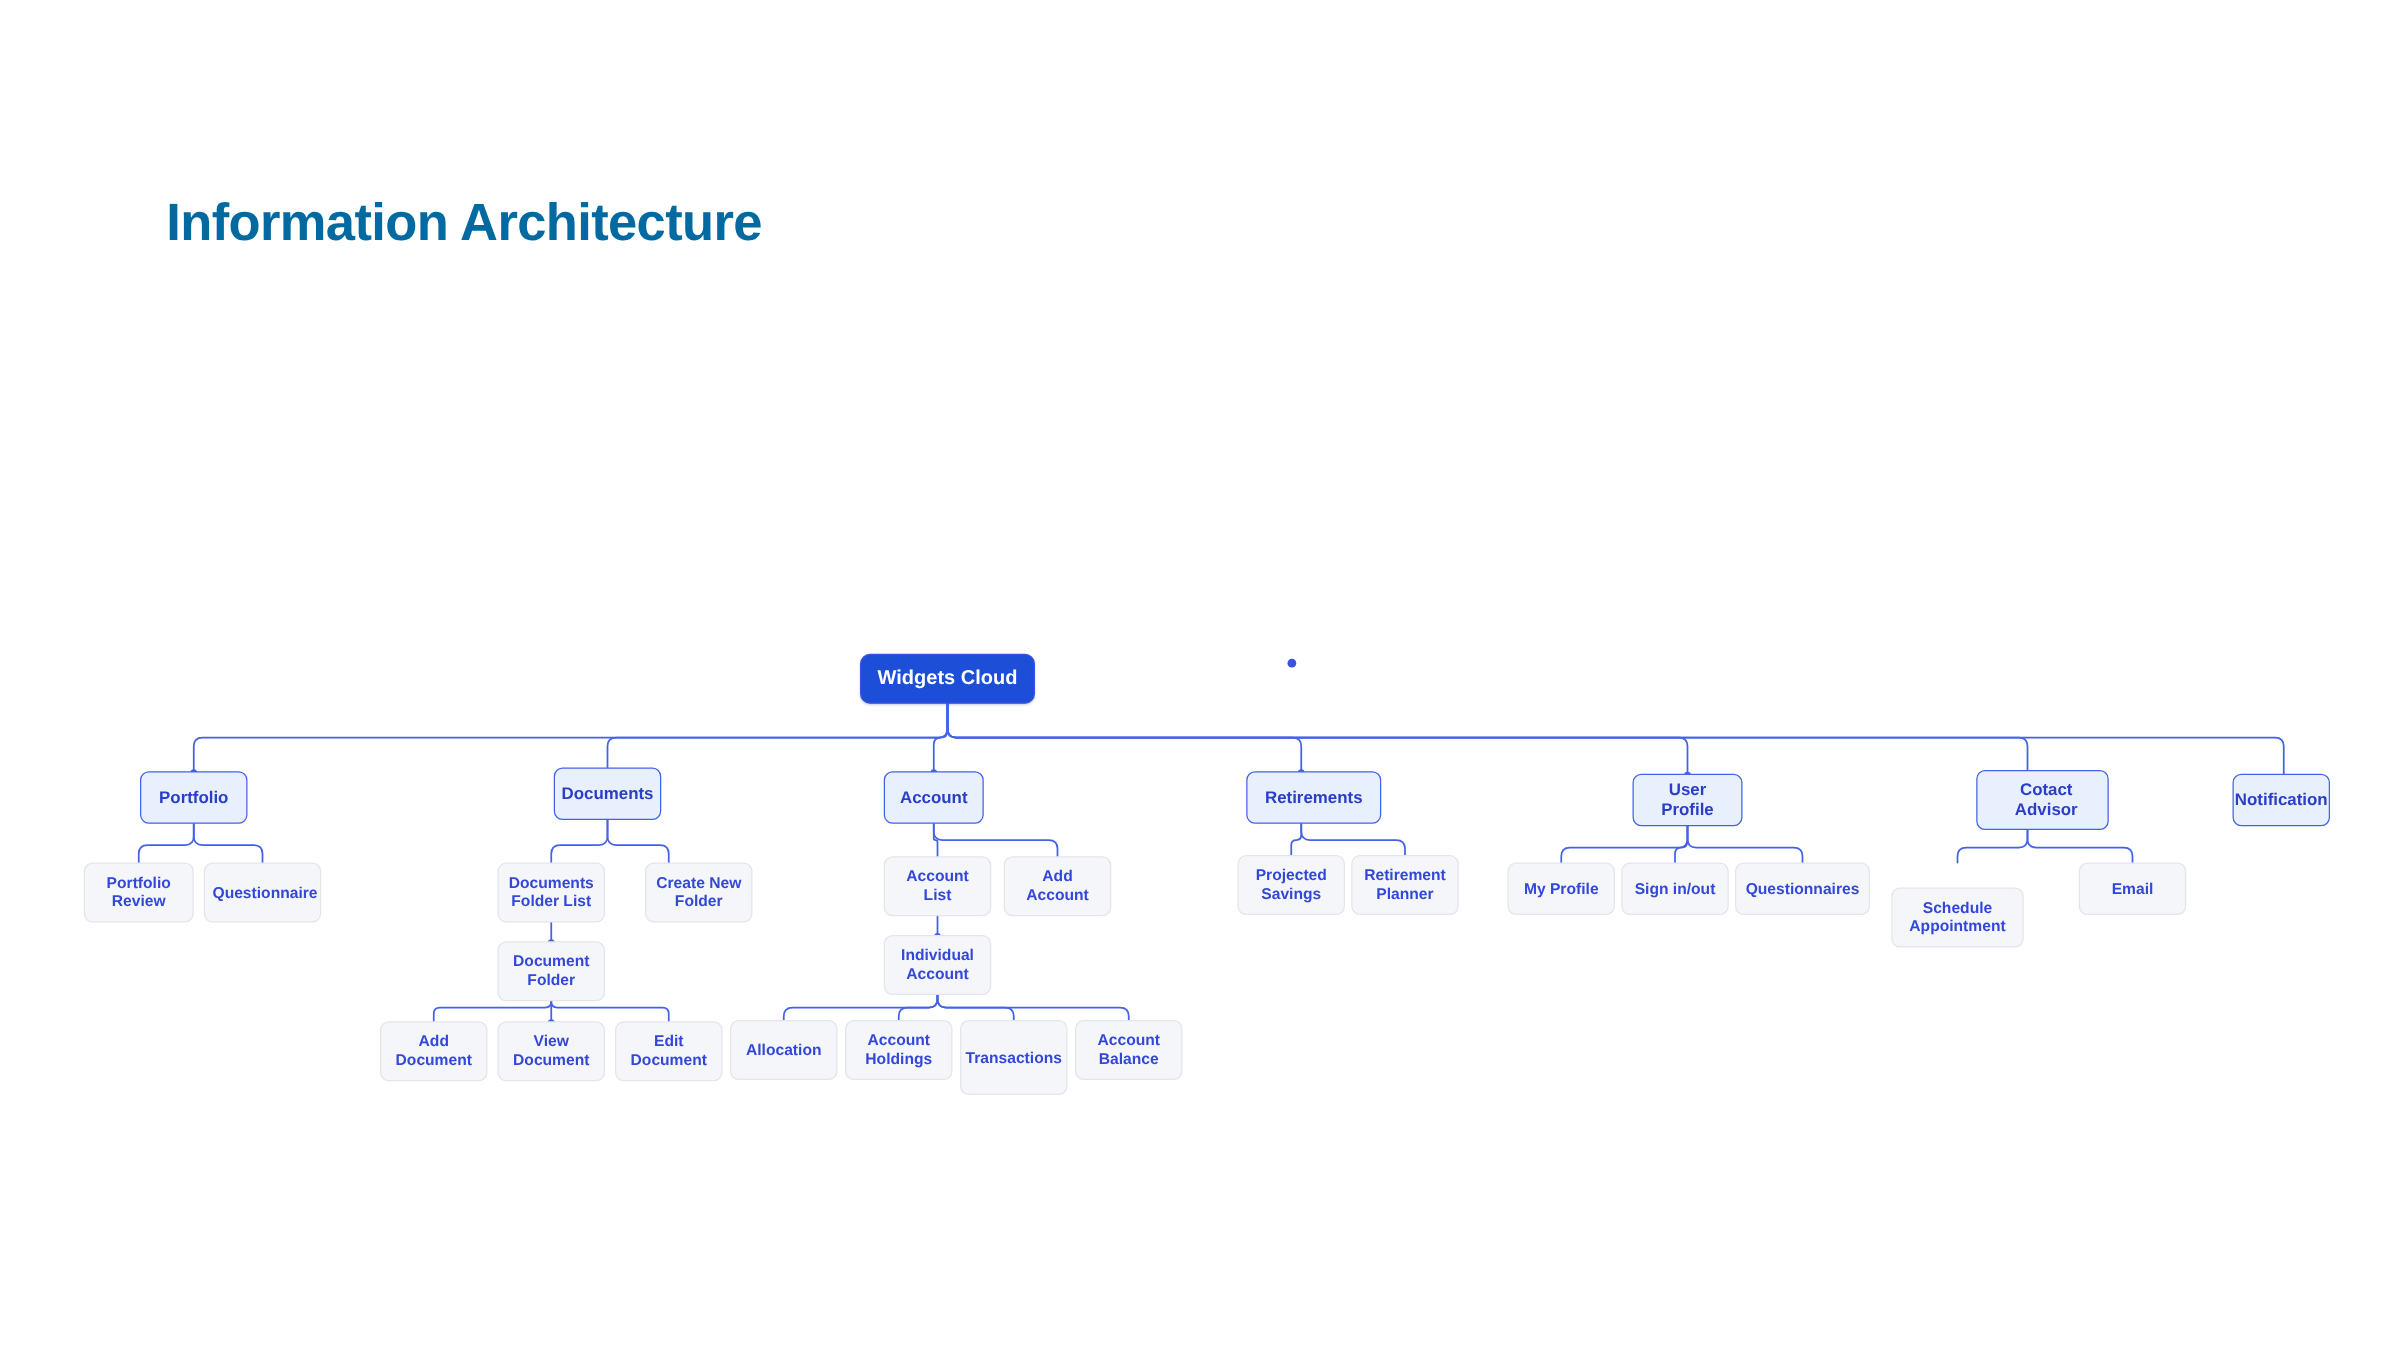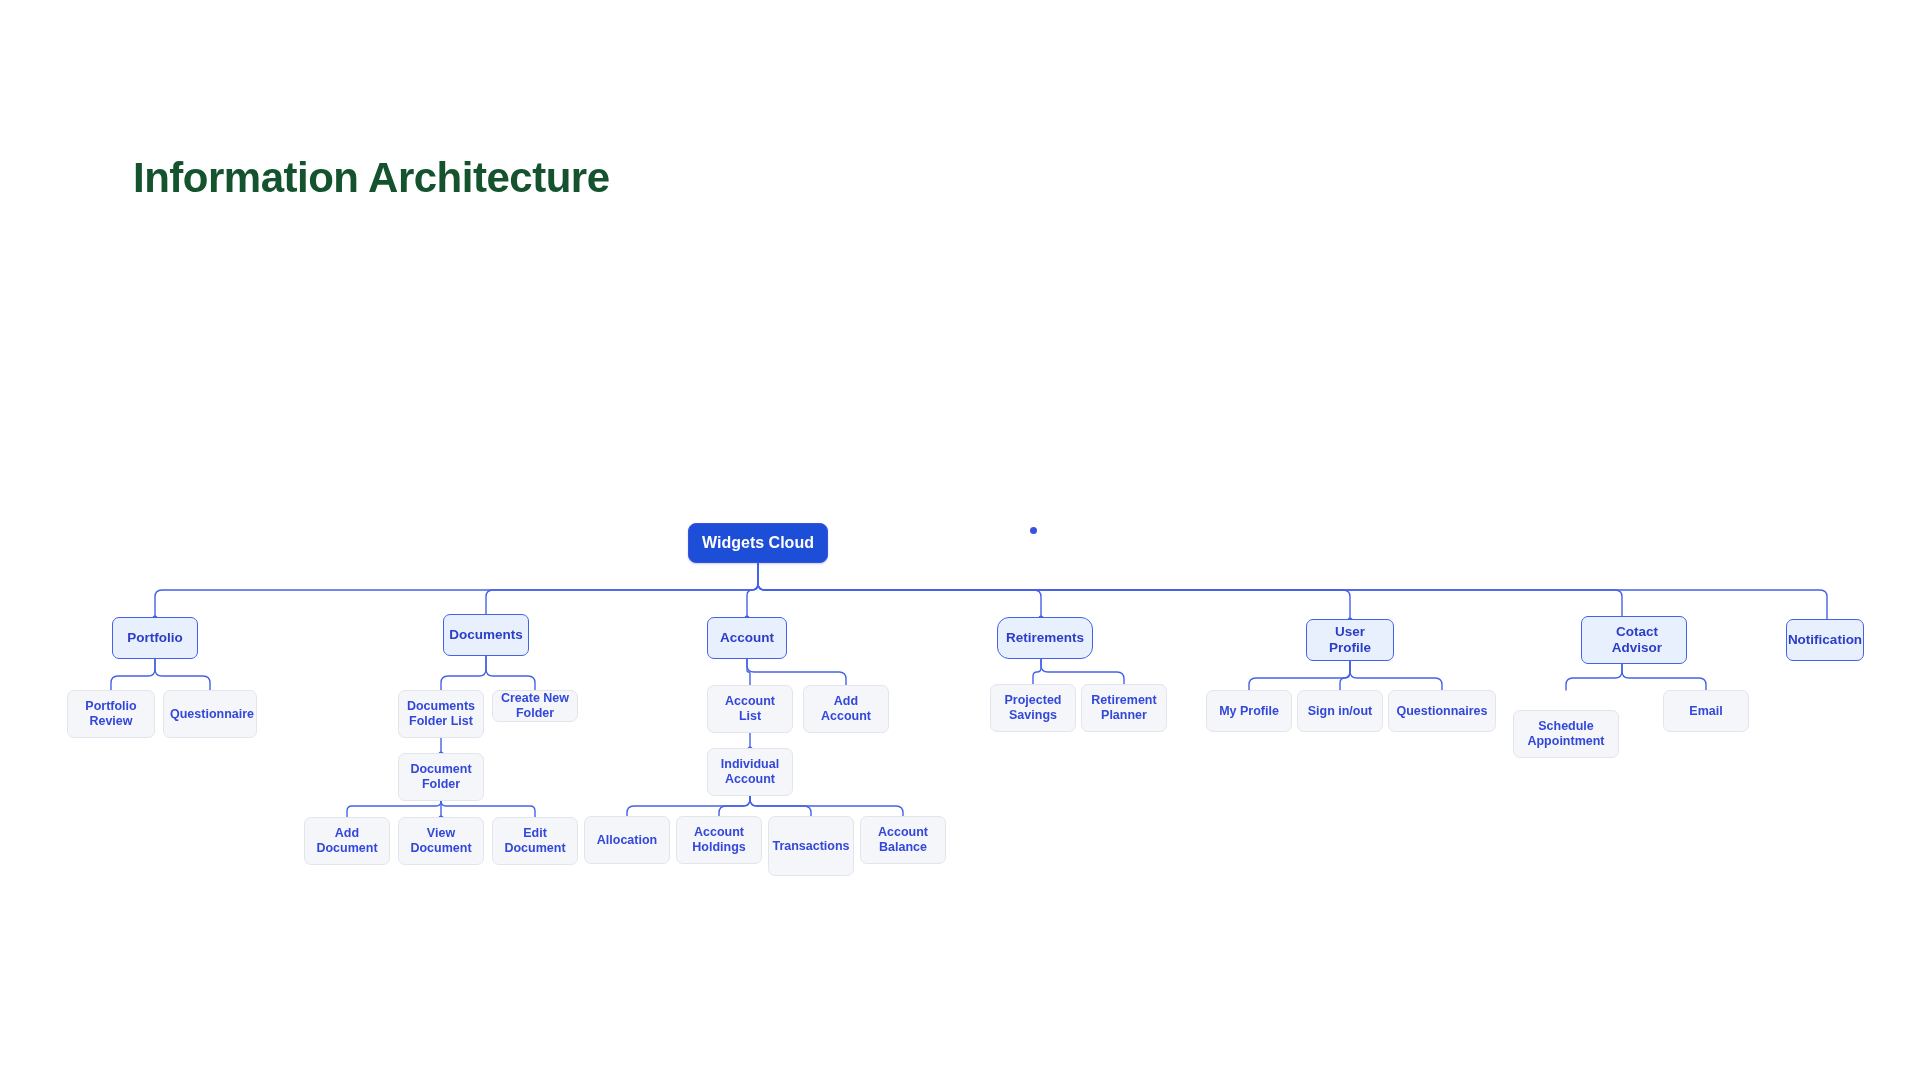--- a/index.html
+++ b/index.html
@@ -15,21 +15,21 @@
     font-family: "Liberation Sans", sans-serif;
     -webkit-font-smoothing: antialiased;
   }
 
   #page-title {
     position: absolute;
     left: 133px;
     top: 155px;
     font-size: 42px;
     font-weight: bold;
-    color: #14532d;
+    color: #0369a1;
     letter-spacing: -0.5px;
     line-height: 1.1;
     white-space: nowrap;
   }
 
   #diagram {
     position: absolute;
     left: 0;
     top: 0;
     width: 1920px;
@@ -134,31 +134,31 @@
       <circle cx="155" cy="618" r="2.6" fill="#4462e8"></circle>
       <circle cx="747" cy="618" r="2.6" fill="#4462e8"></circle>
       <circle cx="1041" cy="618" r="2.6" fill="#4462e8"></circle>
       <circle cx="1350" cy="620" r="2.6" fill="#4462e8"></circle>
     </svg>
   <div id="nodes-layer">
       <div class="node root" style="left: 688px; top: 523px; width: 140px; height: 40px;">Widgets Cloud</div>
       <div class="node level1" style="left: 112px; top: 617px; width: 86px; height: 42px;">Portfolio</div>
       <div class="node level1" style="left: 443px; top: 614px; width: 86px; height: 42px;">Documents</div>
       <div class="node level1" style="left: 707px; top: 617px; width: 80px; height: 42px;">Account</div>
-      <div class="node level1" style="left: 997px; top: 617px; width: 96px; height: 42px; border-radius: 12px;">Retirements</div>
+      <div class="node level1" style="left: 997px; top: 617px; width: 108px; height: 42px;">Retirements</div>
       <div class="node level1" style="left: 1306px; top: 619px; width: 88px; height: 42px;">User Profile</div>
       <div class="node level1" style="left: 1581px; top: 616px; width: 106px; height: 48px; padding-left: 12px;">Cotact
 Advisor</div>
       <div class="node level1" style="left: 1786px; top: 619px; width: 78px; height: 42px;">Notification</div>
       <div class="node level2" style="left: 67px; top: 690px; width: 88px; height: 48px;">Portfolio
 Review</div>
       <div class="node level2" style="left: 163px; top: 690px; width: 94px; height: 48px; padding-left: 10px;">Questionnaire</div>
       <div class="node level2" style="left: 398px; top: 690px; width: 86px; height: 48px;">Documents
 Folder List</div>
-      <div class="node level2" style="left: 492px; top: 690px; width: 86px; height: 32px;">Create New
+      <div class="node level2" style="left: 516px; top: 690px; width: 86px; height: 48px;">Create New
 Folder</div>
       <div class="node level2" style="left: 398px; top: 753px; width: 86px; height: 48px;">Document
 Folder</div>
       <div class="node level2" style="left: 304px; top: 817px; width: 86px; height: 48px;">Add
 Document</div>
       <div class="node level2" style="left: 398px; top: 817px; width: 86px; height: 48px;">View
 Document</div>
       <div class="node level2" style="left: 492px; top: 817px; width: 86px; height: 48px;">Edit
 Document</div>
       <div class="node level2" style="left: 707px; top: 685px; width: 86px; height: 48px;">Account

